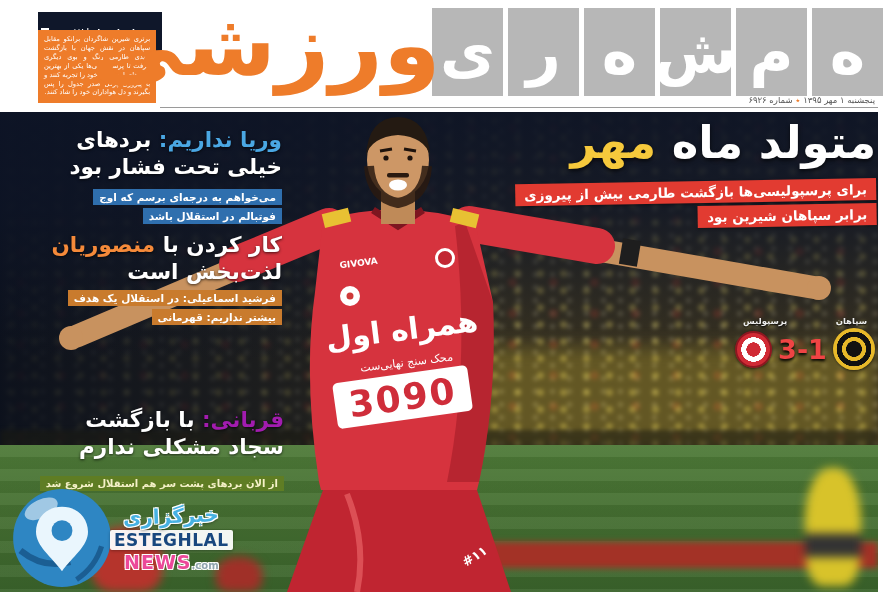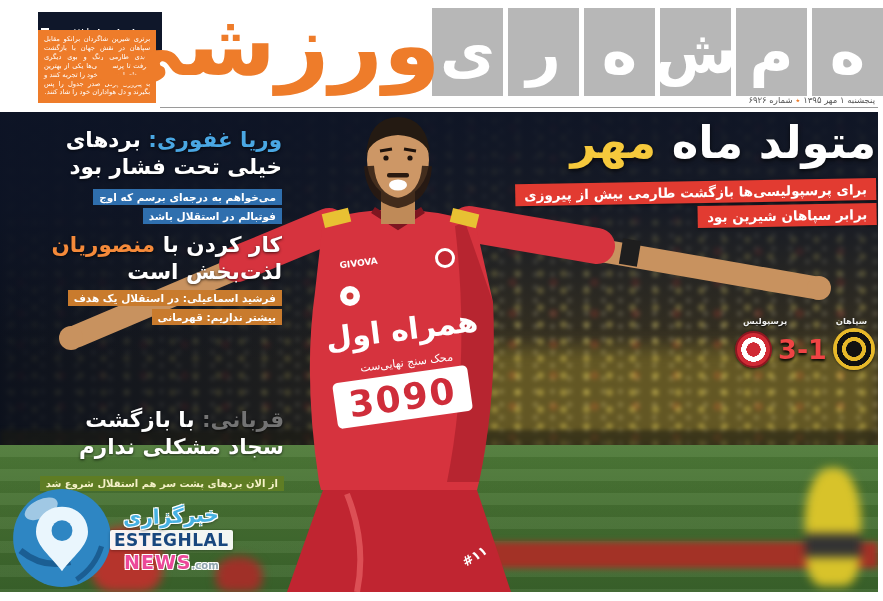--- a/index.html
+++ b/index.html
@@ -51,21 +51,21 @@
   .fig-red2{left:216px;top:445px;width:46px;height:35px;background:#a03028;}
   
   .player-svg{position:absolute;left:25px;top:112px;z-index:2;}
   
   .ov{z-index:3;}
   .h-block{position:absolute;direction:rtl;text-align:right;color:#fff;font-weight:bold;
            font-size:21.5px;line-height:1.26;text-shadow:0 1px 3px rgba(0,0,0,.7);}
   .h1{left:30px;top:126px;width:252px;}
   .h2{left:30px;top:231px;width:252px;}
   .h3{left:22px;top:406px;width:262px;}
-  .kick-blue{color:#4aa7e3;} .kick-orange{color:#f58a3a;} .kick-green{color:#737373;margin-top:32px;}
+  .kick-blue{color:#4aa7e3;} .kick-orange{color:#f58a3a;} .kick-green{color:#a21caf;margin-top:32px;}
   .subs{position:absolute;direction:rtl;text-align:right;font-size:10.5px;font-weight:bold;color:#fff;}
   .subs .s-line{display:inline-block;padding:1.5px 6px 2.5px;margin-top:3px;}
   .subs-1{left:30px;top:186px;width:252px;} .subs-1 .s-line{background:#2f6fae;margin-left:44px;}
   .subs-2{left:30px;top:287px;width:252px;} .subs-2 .s-line{background:#c97b2d;}
   .subs-3{left:22px;top:473px;width:262px;font-size:10px;} .subs-3 .s-line{background:#5f7d24;color:#f5f1c8;}
   .main-h{position:absolute;right:7px;top:116px;direction:rtl;text-align:right;font-weight:900;
           font-size:45px;color:#fff;text-shadow:0 2px 4px rgba(0,0,0,.7);letter-spacing:-1px;}
   .main-h .yellow{color:#f6c93c;}
   .strips{position:absolute;right:7px;top:178px;direction:rtl;text-align:right;font-size:13.5px;
           font-weight:bold;color:#fff;transform:rotate(-1deg);transform-origin:right top;}
@@ -189,21 +189,21 @@
       <rect x="362" y="61" width="22" height="4.5" rx="2" fill="#2a1a10"></rect>
       <ellipse cx="373" cy="73" rx="9" ry="5.5" fill="#ffffff"></ellipse>
       <circle cx="361" cy="46" r="2.6" fill="#1e120c"></circle>
       <circle cx="385" cy="46" r="2.6" fill="#1e120c"></circle>
       <path d="M355,39 L367,37" stroke="#1e120c" stroke-width="3"></path>
       <path d="M379,37 L391,39" stroke="#1e120c" stroke-width="3"></path>
     </g>
   </svg>
 
   <div class="h-block h1 ov">
-    <span class="kick-blue">وریا غفوری:</span>
+    <span class="kick-blue">وریا نداریم:</span>
     <span>بردهای</span><br>
     <span>خیلی تحت فشار بود</span>
   </div>
   <div class="subs subs-1 ov">
     <span class="s-line">می‌خواهم به درجه‌ای برسم که اوج</span><br>
     <span class="s-line">فوتبالم در استقلال باشد</span>
   </div>
 
   <div class="h-block h2 ov">
     <span>کار کردن با</span>

